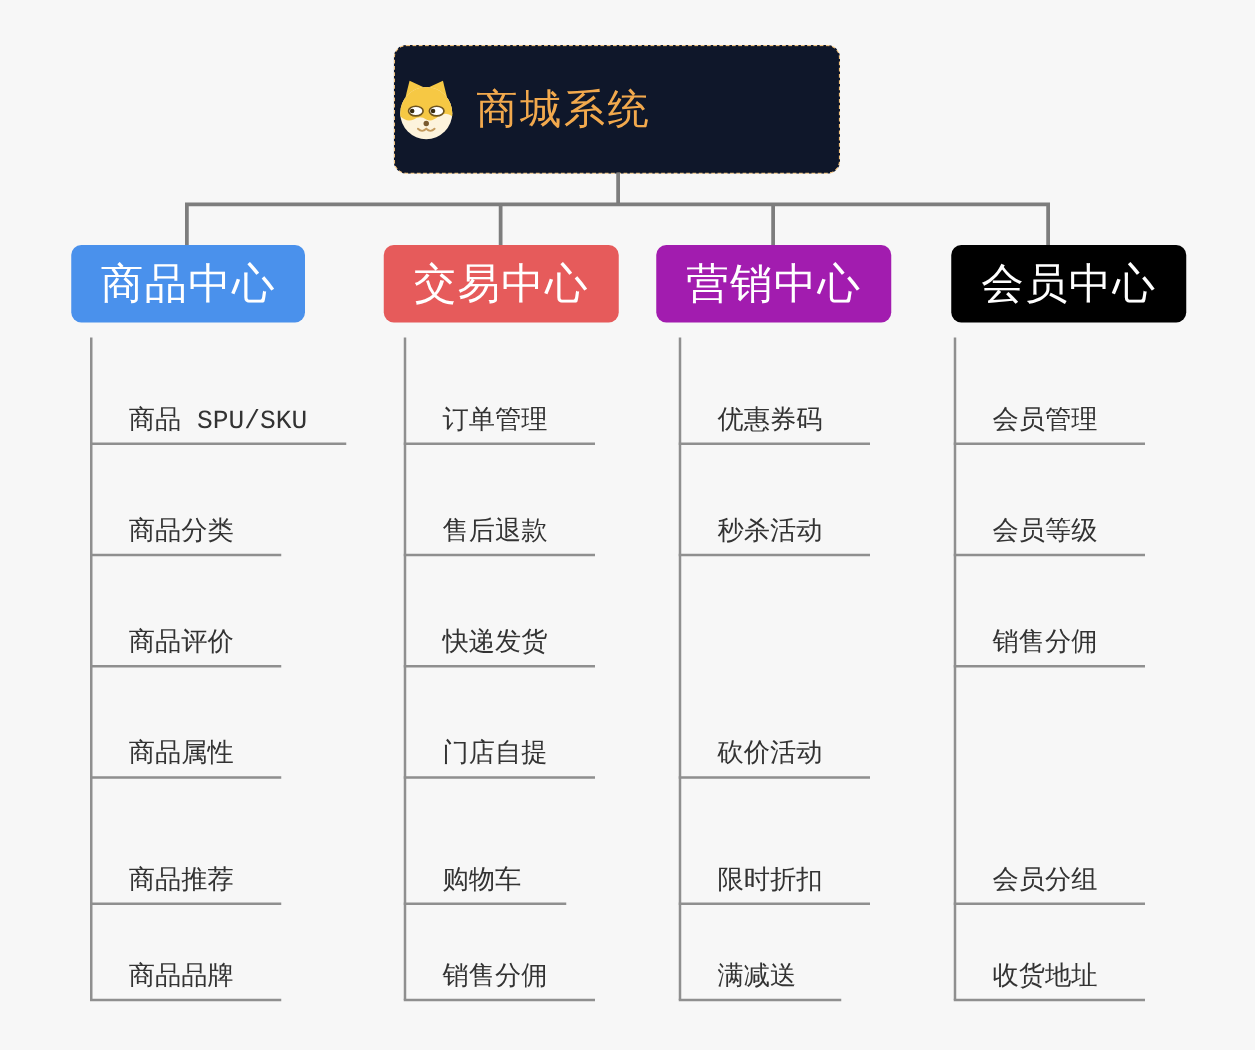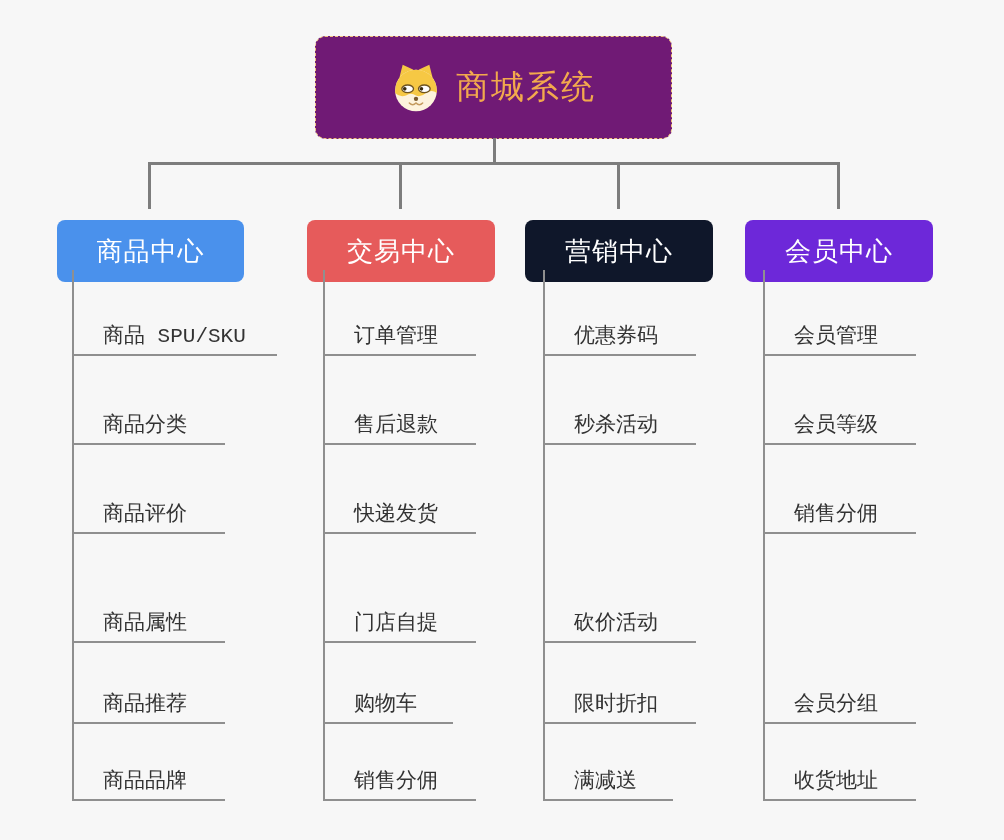--- a/index.html
+++ b/index.html
@@ -13,27 +13,27 @@
     height:840px;
     background:#f7f7f7;
     overflow:hidden;
   }
 
   
   .root-node{
     position:absolute;
     left:315px; top:36px;
     width:357px; height:103px;
-    background:#701a75;
+    background:#0f172a;
     border:1px dashed #f0c27e;
     border-radius:10px;
     box-sizing:border-box;
     display:flex;
     align-items:center;
-    justify-content:center;
+    justify-content:flex-start;
     gap:15px;
     cursor:default;
   }
   .root-title{
     font-size:33px;
     font-weight:500;
     letter-spacing:2px;
     color:#f2a94d;
     white-space:nowrap;
   }
@@ -44,28 +44,28 @@
   .conn-root-v {left:493px; top:138px; width:3px;  height:26px;}
   .conn-main-h {left:148px; top:162px; width:692px; height:3px;}
   .conn-b1-v   {left:148px; top:164px; width:3px;  height:45px;}
   .conn-b2-v   {left:399px; top:164px; width:3px;  height:45px;}
   .conn-b3-v   {left:617px; top:164px; width:3px;  height:45px;}
   .conn-b4-v   {left:837px; top:164px; width:3px;  height:45px;}
 
   
   .hdr{
     position:absolute;
-    top:220px;
+    top:196px;
     height:62px;
     border-radius:8px;
     display:flex;
     align-items:center;
     justify-content:center;
     color:#ffffff;
-    font-size:26px;
+    font-size:34px;
     letter-spacing:1px;
     white-space:nowrap;
     cursor:default;
   }
   .hdr1{left:57px; width:187px;}
   .hdr2{left:307px;width:188px;}
   .hdr3{left:525px;width:188px;}
   .hdr4{left:745px;width:188px;}
 
   
@@ -90,21 +90,21 @@
     display:flex;
     align-items:flex-end;
     padding:0 0 5px 31px;
     font-size:21px;
     color:#333333;
     white-space:nowrap;
     cursor:default;
   }
   .c1{left:72px;font-family:Liberation Mono, monospace;} .c2{left:323px;} .c3{left:543px;} .c4{left:763px;}
   .r0{top:320px;} .r1{top:409px;} .r2{top:498px;}
-  .r3{top:587px;margin-top:20px;} .r4{top:688px;} .r5{top:765px;}
+  .r3{top:587px;} .r4{top:688px;} .r5{top:765px;}
   .w-std{width:153px;}
   .w-long{width:205px;}
   .w-short{width:130px;}
 </style>
 </head>
 <body>
 
 <div class="canvas">
 
   <div class="root-node">
@@ -130,22 +130,22 @@
 
   <div class="conn conn-root-v"></div>
   <div class="conn conn-main-h"></div>
   <div class="conn conn-b1-v"></div>
   <div class="conn conn-b2-v"></div>
   <div class="conn conn-b3-v"></div>
   <div class="conn conn-b4-v"></div>
 
   <div class="hdr hdr1" style="background-color: rgb(74, 145, 236);">商品中心</div>
   <div class="hdr hdr2" style="background-color: rgb(230, 91, 91);">交易中心</div>
-  <div class="hdr hdr3" style="background-color: #0f172a;">营销中心</div>
-  <div class="hdr hdr4" style="background-color: #6d28d9;">会员中心</div>
+  <div class="hdr hdr3" style="background-color: #a21caf;">营销中心</div>
+  <div class="hdr hdr4" style="background-color: #000000; margin-left: 16px;">会员中心</div>
 
   <div class="spine sp1"></div>
   <div class="spine sp2"></div>
   <div class="spine sp3"></div>
   <div class="spine sp4"></div>
 
   <div class="leaf c1 r0 w-long">商品 SPU/SKU</div>
   <div class="leaf c1 r1 w-std">商品分类</div>
   <div class="leaf c1 r2 w-std">商品评价</div>
   <div class="leaf c1 r3 w-std">商品属性</div>

